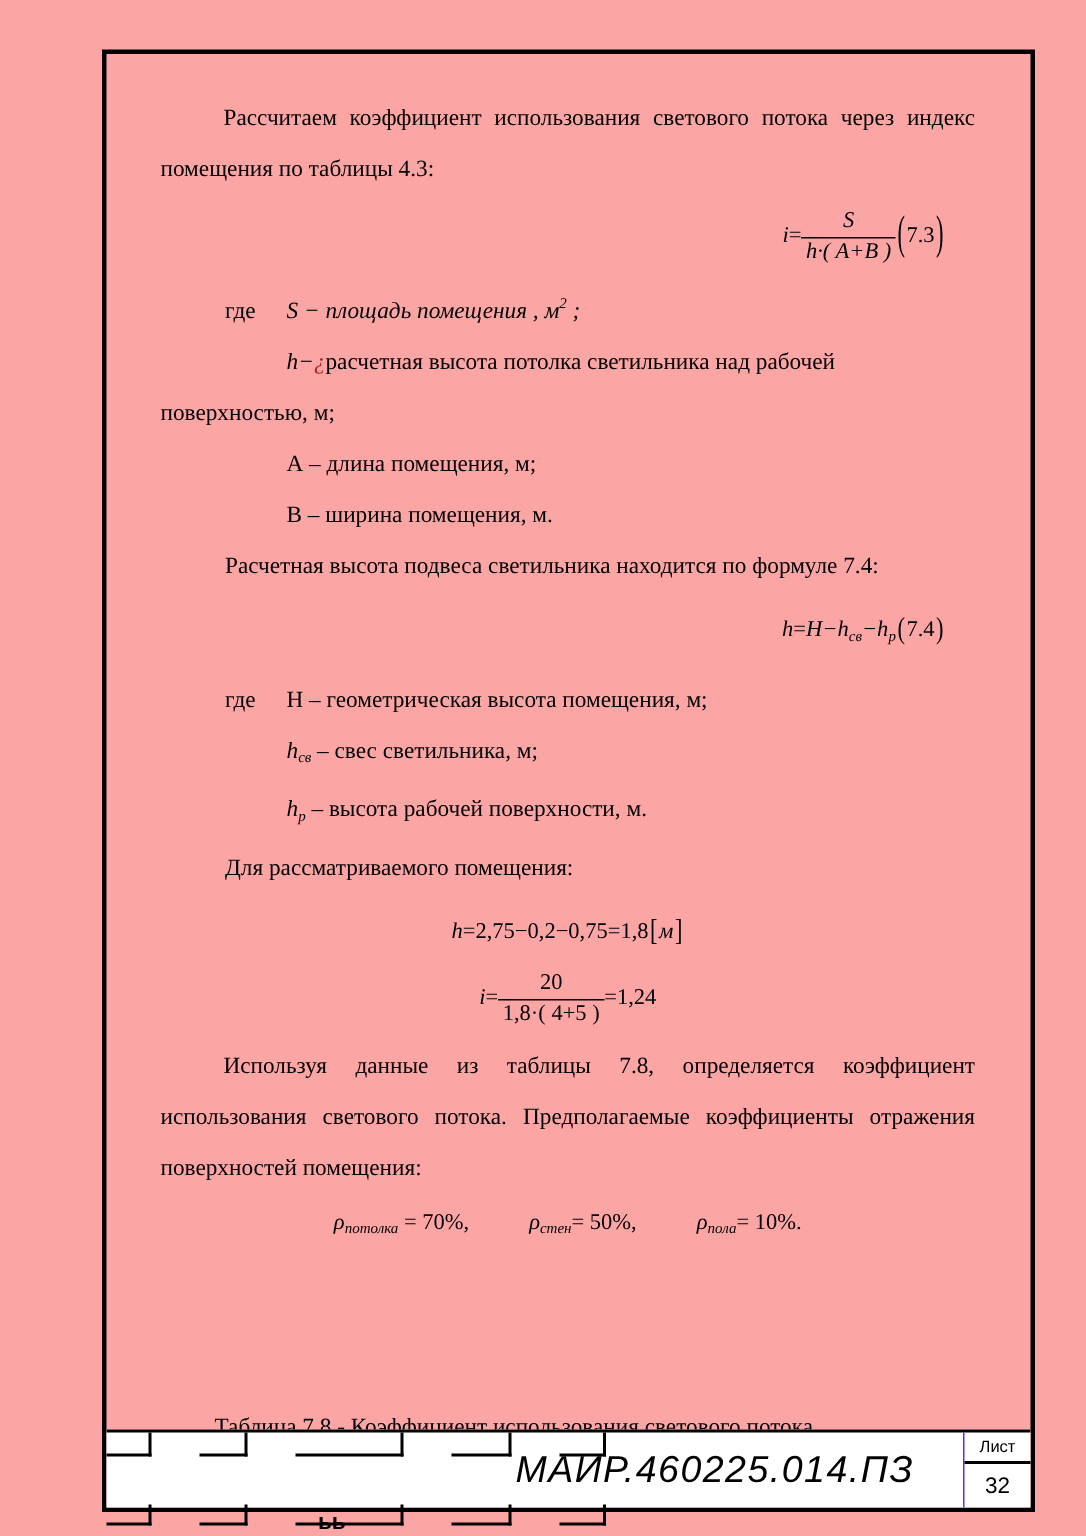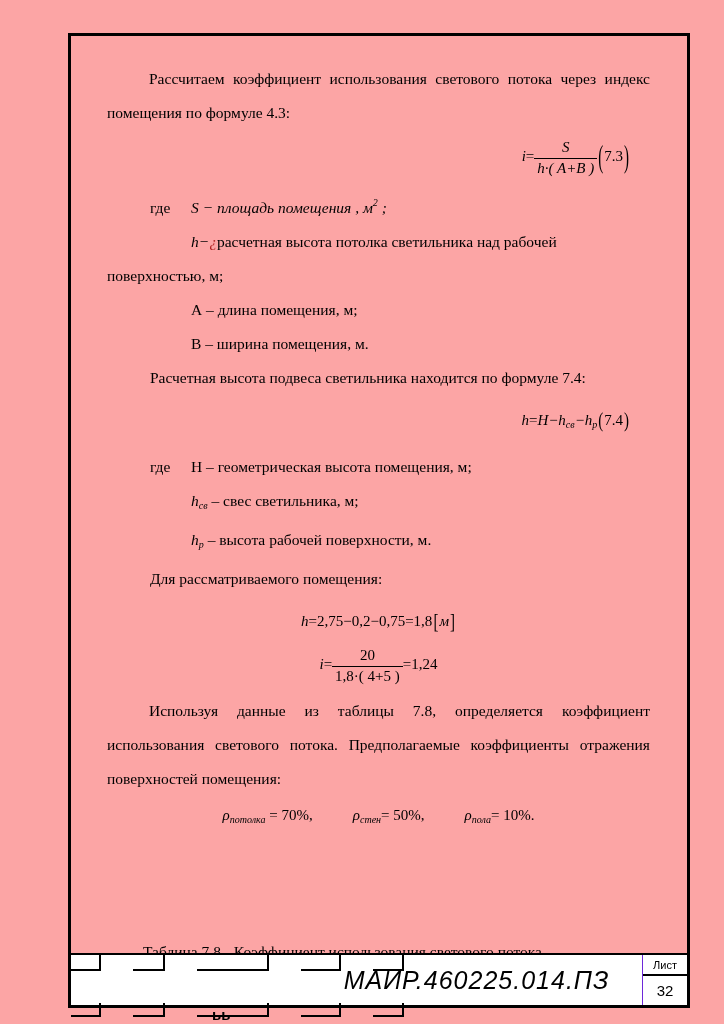--- a/index.html
+++ b/index.html
@@ -56,21 +56,21 @@
 </style>
 </head>
 <body>
 
 <div class="page">
   <div class="frame">
     <div class="content">
 
       <div>
         <span class="ln just ind1">Рассчитаем коэффициент использования светового потока через индекс</span>
-        <span class="ln">помещения по формуле 4.3:</span>
+        <span class="ln">помещения по таблицы 4.3:</span>
       </div>
 
       <div class="f-right fblock math">
         <i>i</i><span>=</span><span class="frac">
             <i class="num">S</i>
             <i class="den">h·( A+B )</i>
           </span><span class="tag">
             <span class="bigp">(</span>
             <span>7.3</span>
             <span class="bigp">)</span>

